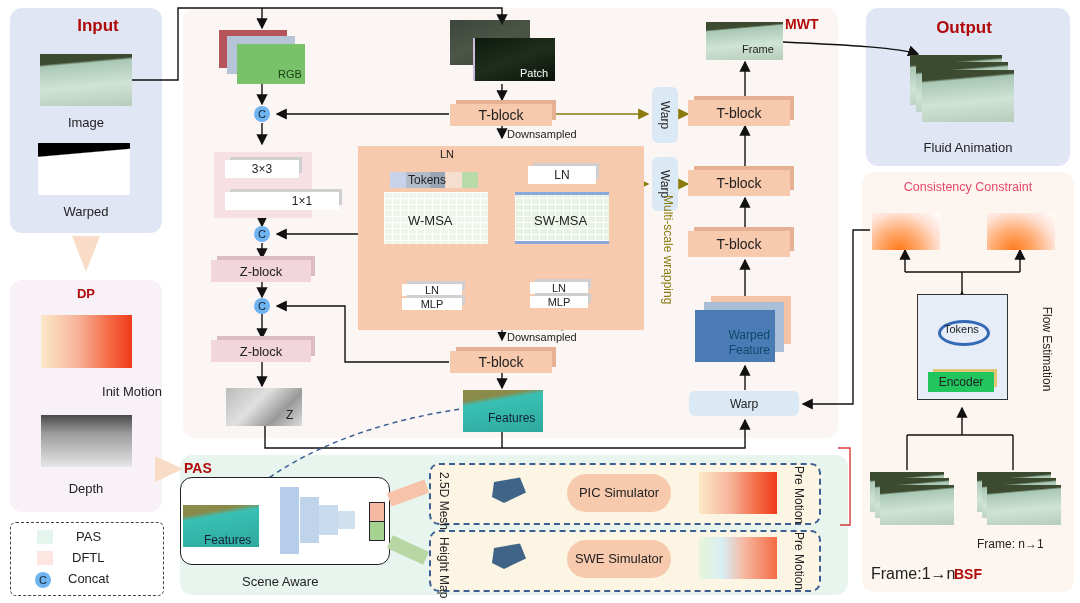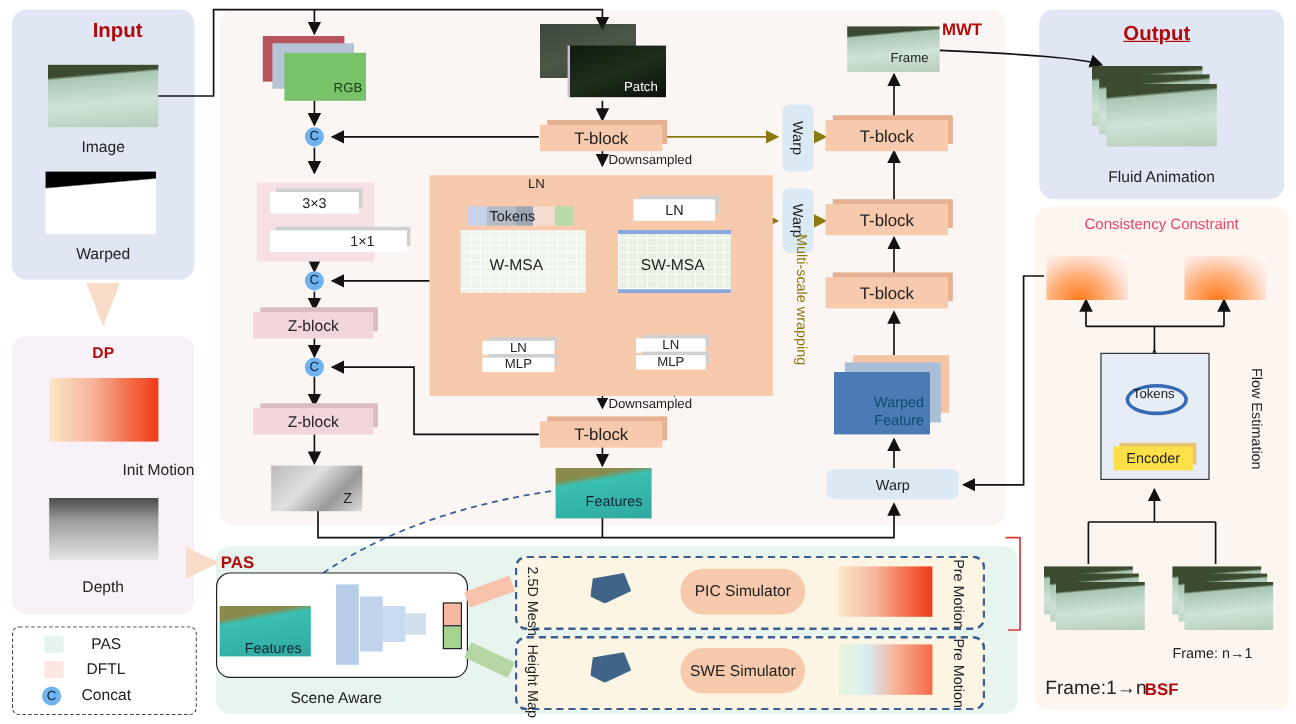--- a/index.html
+++ b/index.html
@@ -201,33 +201,33 @@
 
 <div class="abs" style="left:711px;top:296px;width:80px;height:48px;background:#f4c4a5;"></div>
 <div class="abs" style="left:704px;top:302px;width:80px;height:50px;background:#a9bfd8;"></div>
 <div class="abs" style="left:695px;top:310px;width:80px;height:52px;background:#4a7bb4;"></div>
 <div class="abs" style="left:715px;top:328px;width:55px;font-size:12px;color:#0c4a6e;text-align:right;line-height:15px;">Warped Feature</div>
 
 <div class="warpv" style="left:689px;top:391px;width:110px;height:25px;">
     <span style="transform:none;">Warp</span>
   </div>
 
-<div class="abs ttl-red" style="left:866px;top:18px;width:196px;font-size:17px;text-decoration:underline;">Output</div>
+<div class="abs ttl-red" style="left:866px;top:18px;width:196px;font-size:17px;">Output</div>
 <div class="abs photo-water" style="left:910px;top:55px;width:92px;height:50px;"></div>
 <div class="abs photo-water" style="left:916px;top:62px;width:92px;height:50px;"></div>
 <div class="abs photo-water" style="left:922px;top:70px;width:92px;height:52px;"></div>
 <div class="abs cap" style="left:866px;top:140px;width:204px;">Fluid Animation</div>
 
 <div class="abs" style="left:862px;top:180px;width:212px;text-align:center;font-size:12.5px;color:#e8466c;">Consistency Constraint</div>
 <div class="abs heat" style="left:872px;top:213px;width:68px;height:37px;"></div>
 <div class="abs heat" style="left:987px;top:213px;width:68px;height:37px;"></div>
 <div class="abs" style="left:917px;top:294px;width:89px;height:104px;background:#e6edf6;border:1.5px solid #333;"></div>
 <div class="abs" style="left:938px;top:320px;width:46px;height:20px;border:3px solid #3569b5;border-radius:50%;"></div>
 <div class="abs" style="left:944px;top:323px;font-size:11px;">Tokens</div>
-<div class="abs" style="left:928px;top:372px;width:66px;height:20px;background:#fde047;font-size:12px;display:flex;align-items:center;justify-content:center;box-shadow:4px -4px 0 -1px #e2c674;">Encoder</div>
+<div class="abs" style="left:928px;top:372px;width:66px;height:20px;background:#22c55e;font-size:12px;display:flex;align-items:center;justify-content:center;box-shadow:4px -4px 0 -1px #e2c674;">Encoder</div>
 <div class="vtext" style="left:1002px;top:342px;width:90px;font-size:12px;">Flow Estimation</div>
 
 <div class="abs photo-water" style="left:870px;top:472px;width:74px;height:40px;"></div>
 <div class="abs photo-water" style="left:875px;top:478px;width:74px;height:40px;"></div>
 <div class="abs photo-water" style="left:880px;top:485px;width:74px;height:40px;"></div>
 <div class="abs" style="left:871px;top:565px;font-size:16px;">Frame:1→n</div>
 <div class="abs photo-water" style="left:977px;top:472px;width:74px;height:40px;"></div>
 <div class="abs photo-water" style="left:982px;top:478px;width:74px;height:40px;"></div>
 <div class="abs photo-water" style="left:987px;top:485px;width:74px;height:40px;"></div>
 <div class="abs" style="left:977px;top:537px;font-size:12px;">Frame: n→1</div>

